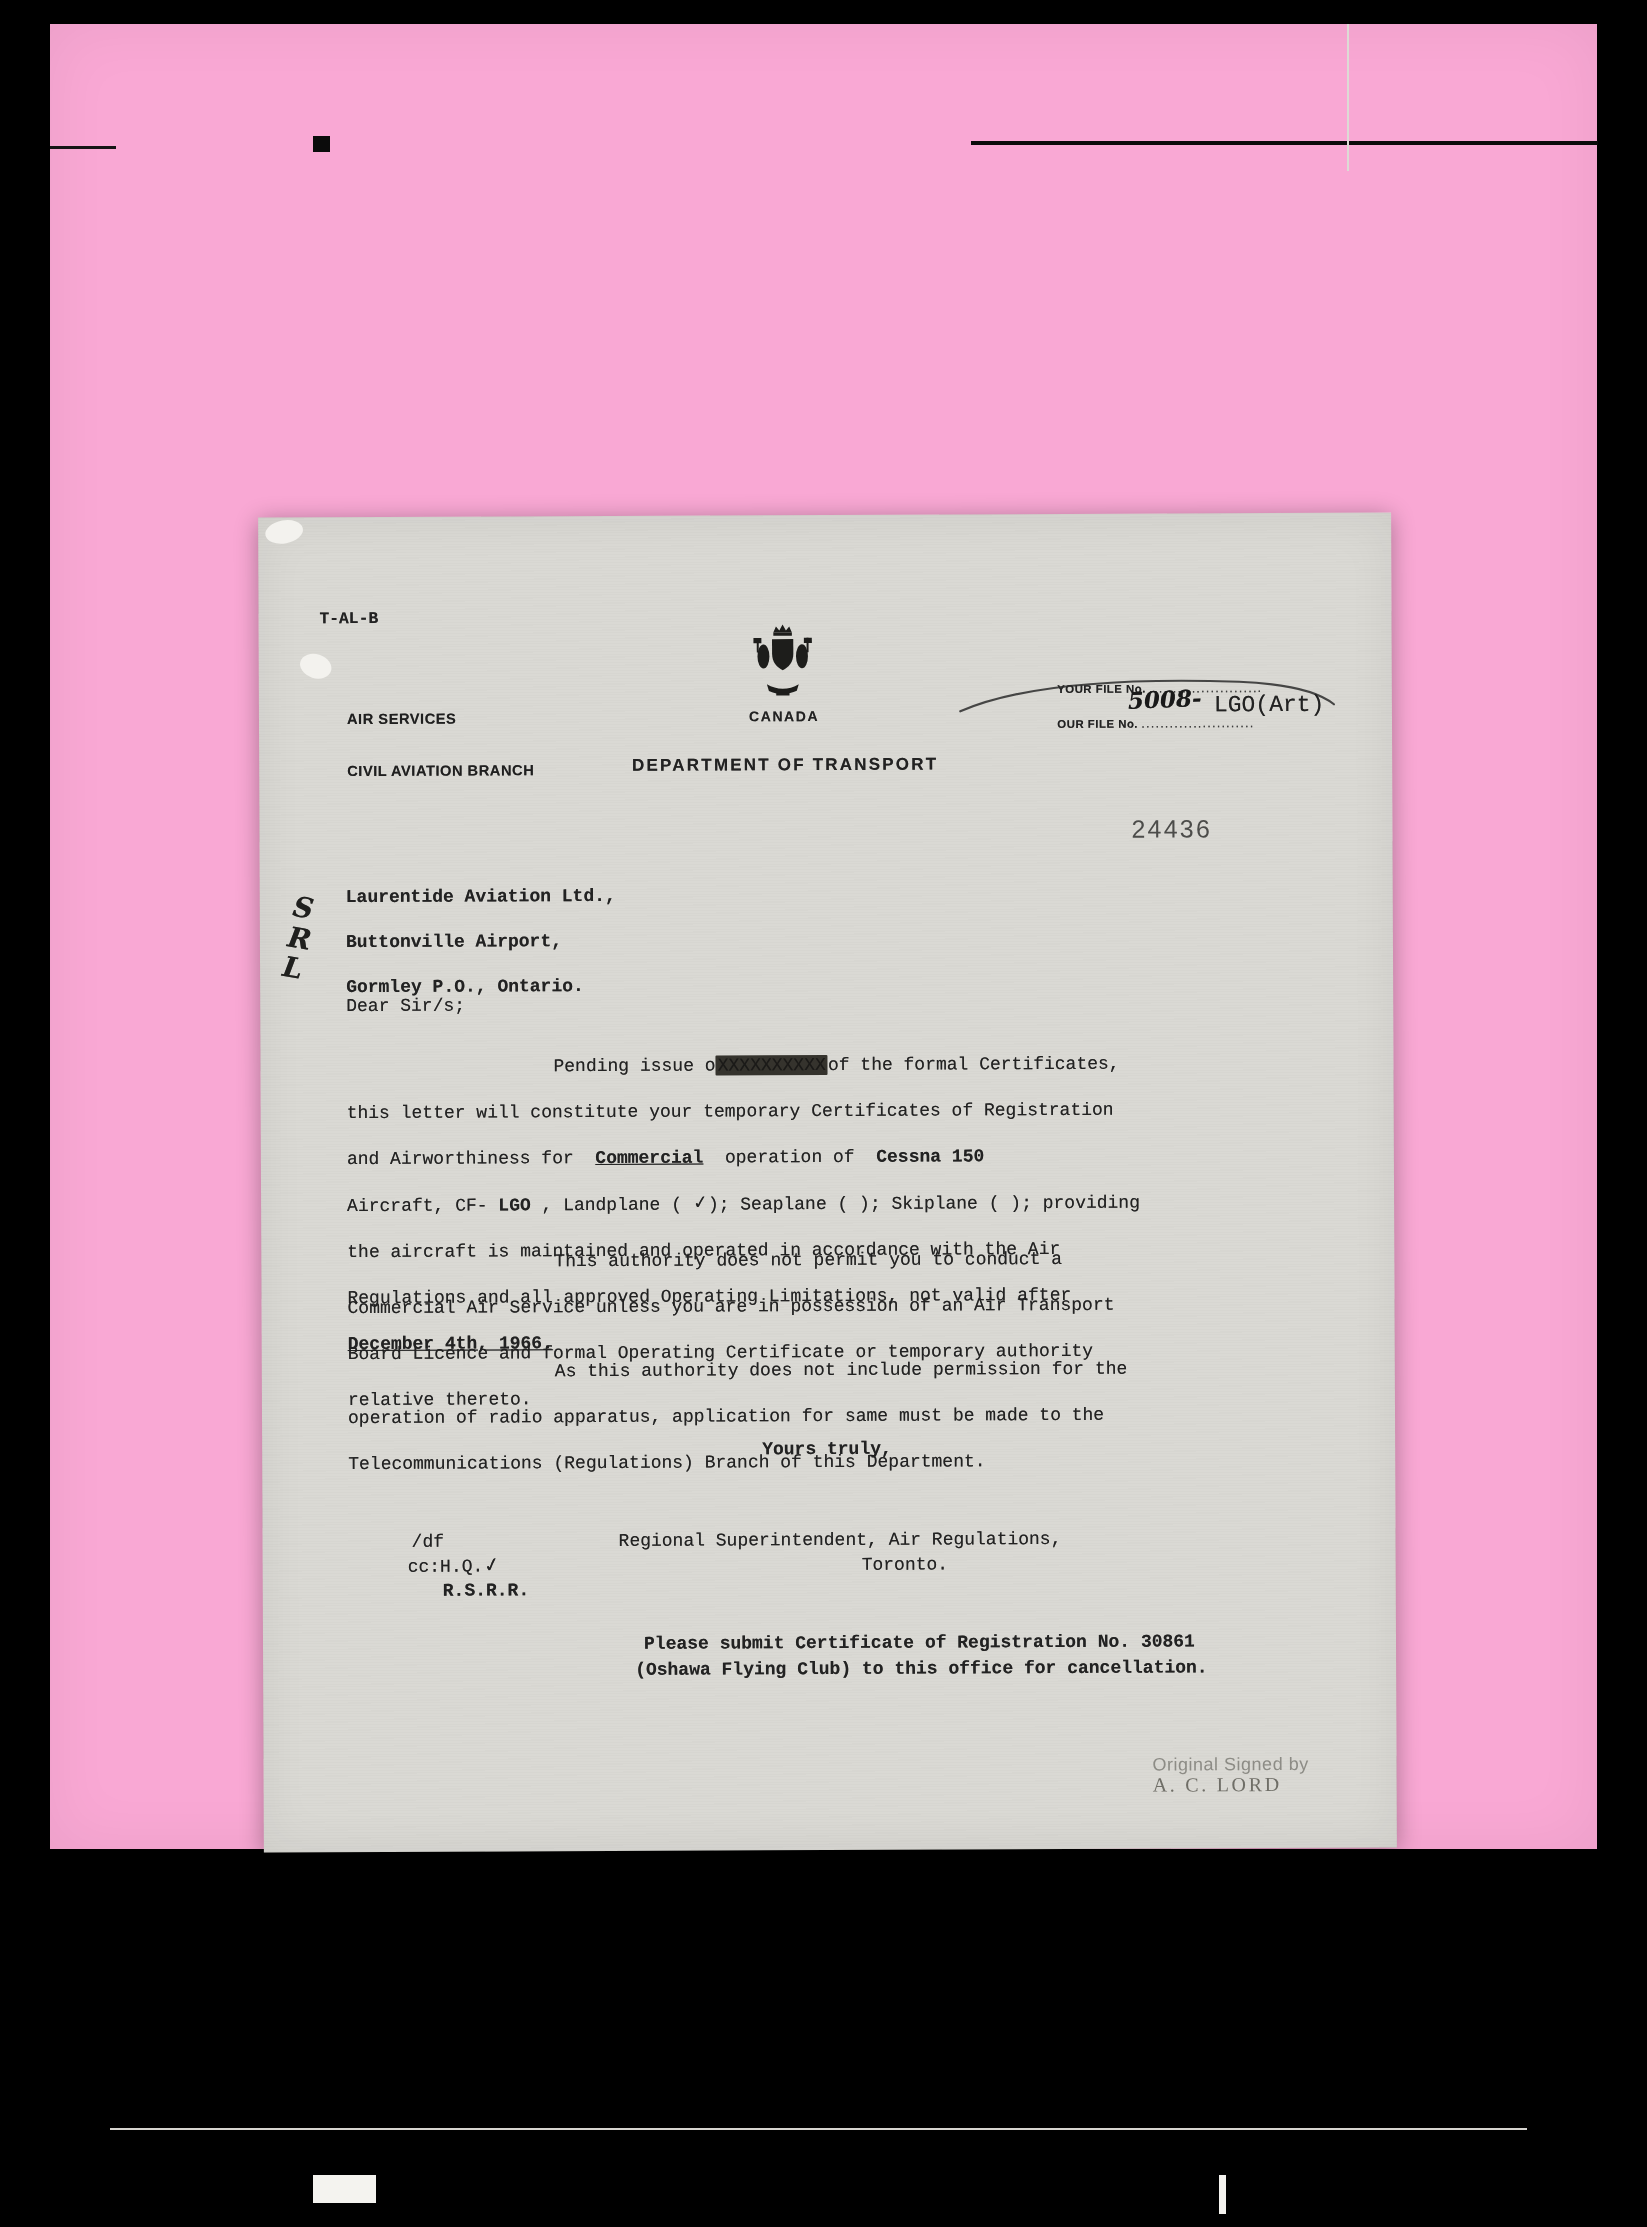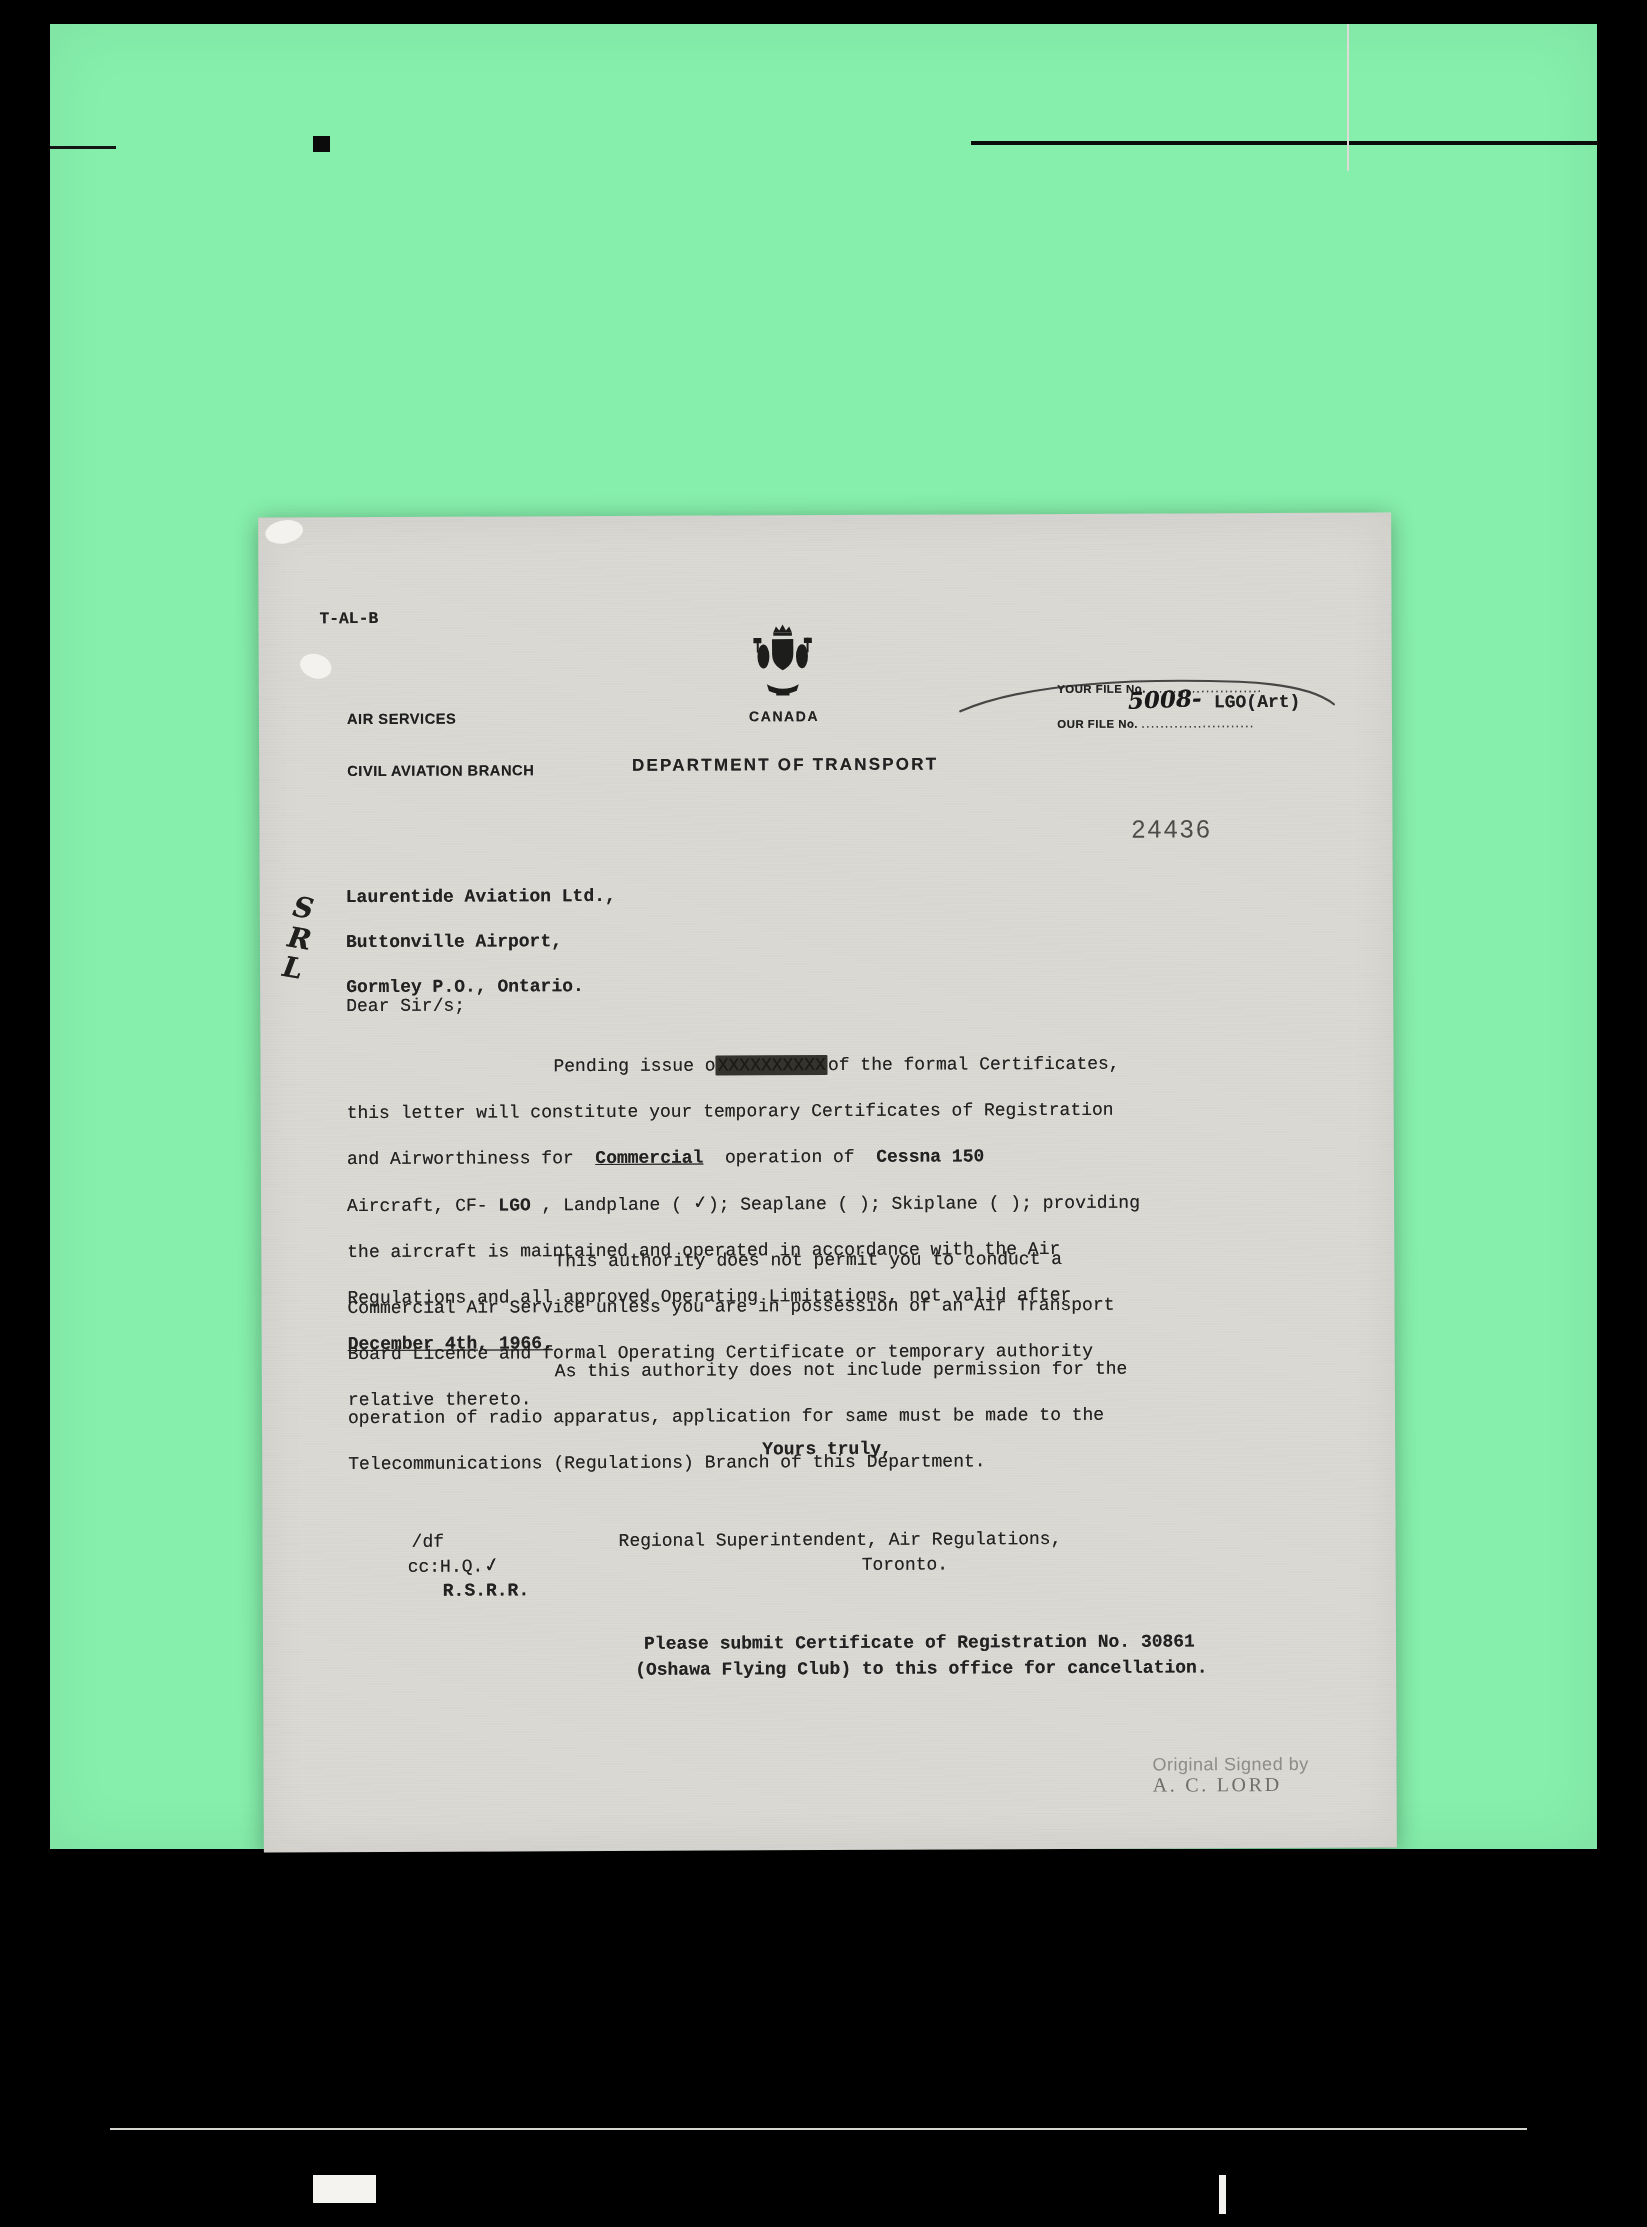--- a/index.html
+++ b/index.html
@@ -2,21 +2,21 @@
 <html style="font-size:8.7px"><head>
 <meta charset="utf-8">
 <style>
   html,body { margin:0; padding:0; background:#000; }
   .stage {
     position:relative; width:1648px; height:2227px; background:#000;
     font-family:"Liberation Mono","DejaVu Sans Mono",monospace; overflow:hidden;
   }
   .photo {
     position:absolute; left:50px; top:24px; width:1547px; height:1825px;
-    background:#86efac;
+    background:#f9a8d4;
     box-shadow: inset 0 0 65px rgba(0,0,0,0.06);
   }
   .bar { position:absolute; left:0; width:1648px; background:#000; }
   .bar.top { top:0; height:24px; }
   .bar.bottom { top:2175px; height:52px; }
   .notch { position:absolute; background:#f4f3ef; }
   .n1 { left:313px; top:0; width:63px; height:28px; }
   .n2 { left:1219px; top:0; width:6.5px; height:39px; }
   .mark { position:absolute; background:#0b0b0b; }
   .sq { left:263px; top:112px; width:17.4px; height:16.3px; }
@@ -55,21 +55,21 @@
   .dept { left:327px; top:240px; width:398px; text-align:center;
           font-family:"Liberation Sans",sans-serif; font-weight:bold; font-size:17px; letter-spacing:2.2px; }
   .filerow { left:779px; font-family:"Liberation Sans",sans-serif; }
   .yourfile { top:157px; }
   .ourfile { top:192px; }
   .flabel { font-size:11.4px; font-weight:bold; letter-spacing:0.5px; }
   .fdots { font-size:13px; color:#3d3d3d; letter-spacing:1.1px; padding-left:3.3px; }
   .swoosh { position:absolute; left:697px; top:162px; width:384px; height:48px; }
   .hand5008 { left:869px; top:172px; font-family:"DejaVu Serif",serif; font-style:italic; font-weight:bold;
               font-size:23px; transform:rotate(-2deg); color:#191919; }
-  .lgotyped { left:955px; top:179px; font-size:18px; font-weight:bold; }
+  .lgotyped { left:955px; top:179px; font-size:23px; font-weight:normal; }
   .stampnum { left:872px; top:301px; font-family:Liberation Sans, sans-serif; font-size:25px;
               letter-spacing:2.2px; color:#4c4c4a; text-shadow:none; }
   .sender { left:621px; top:315px; }
   .sender .line { line-height:25px; }
   .recip { left:86px; top:348px; }
   .recip .line { line-height:25px; }
   .initialsmargin { left:28px; top:376px; width:25px; font-family:"DejaVu Serif",serif; font-style:italic;
                     font-weight:bold; font-size:28px; line-height:30.5px; word-break:break-all;
                     transform:rotate(10deg); color:#20201e; white-space:normal; }
   .salutation { left:86px; top:476px; }

